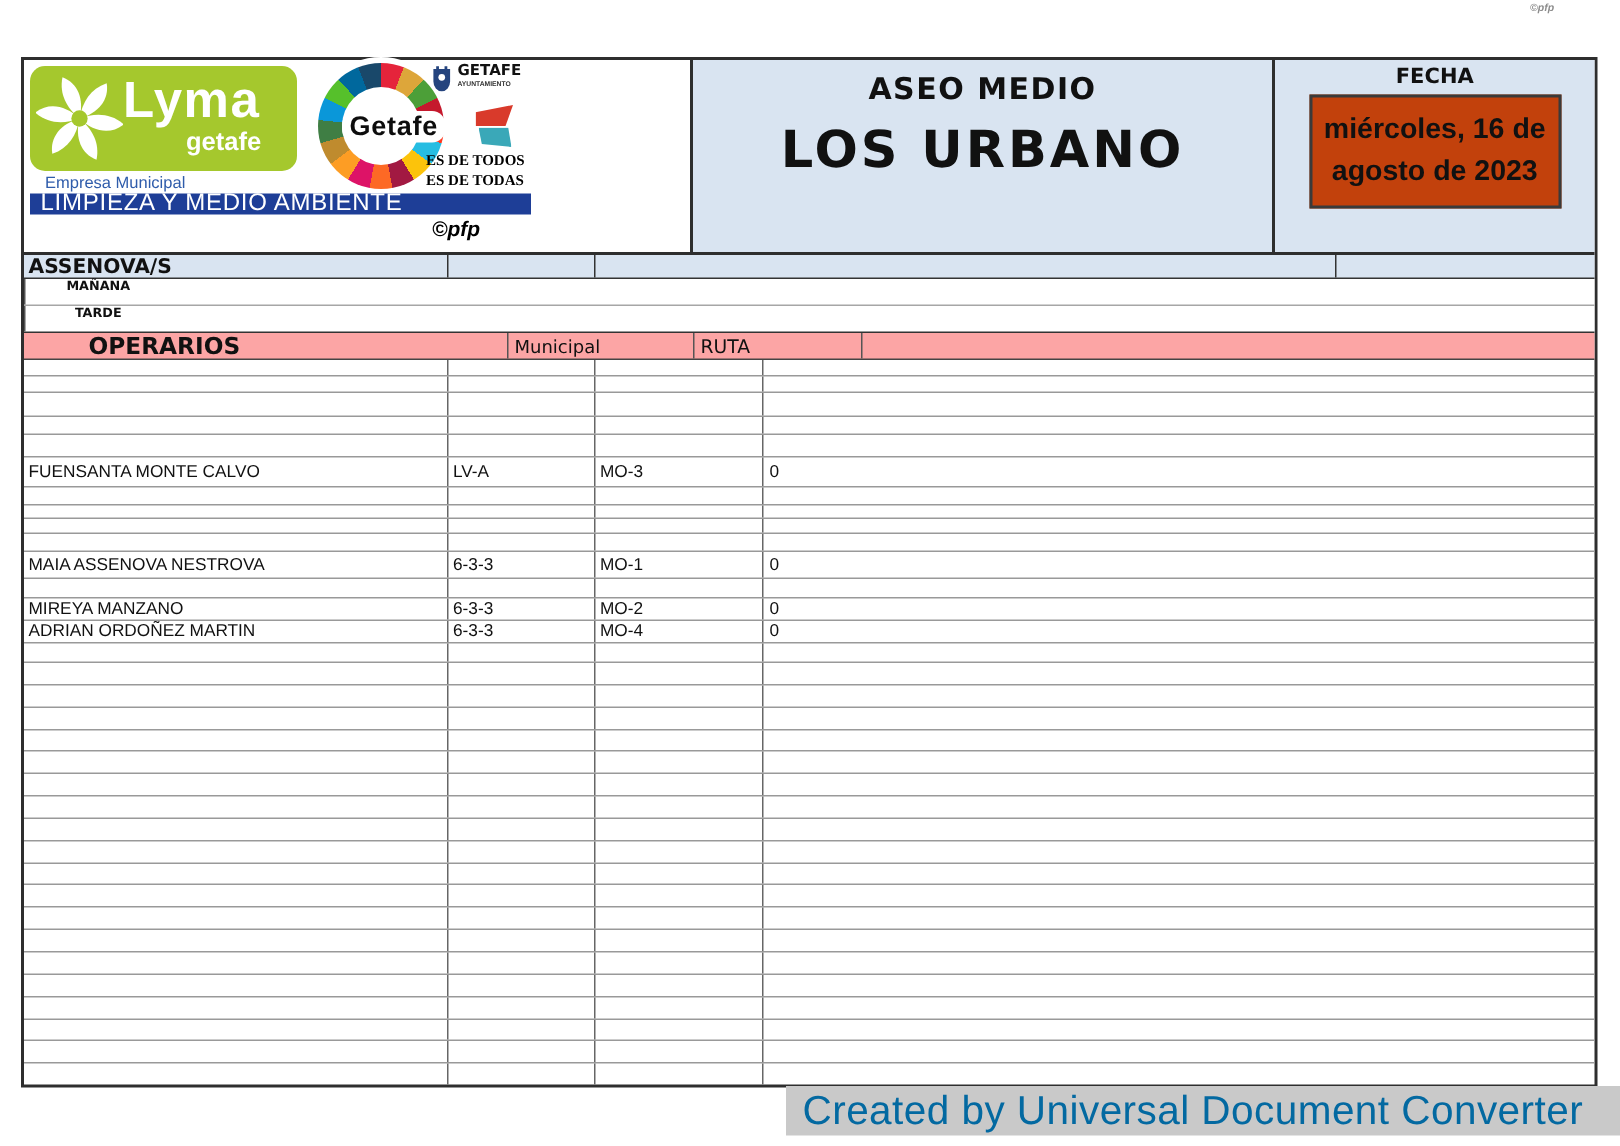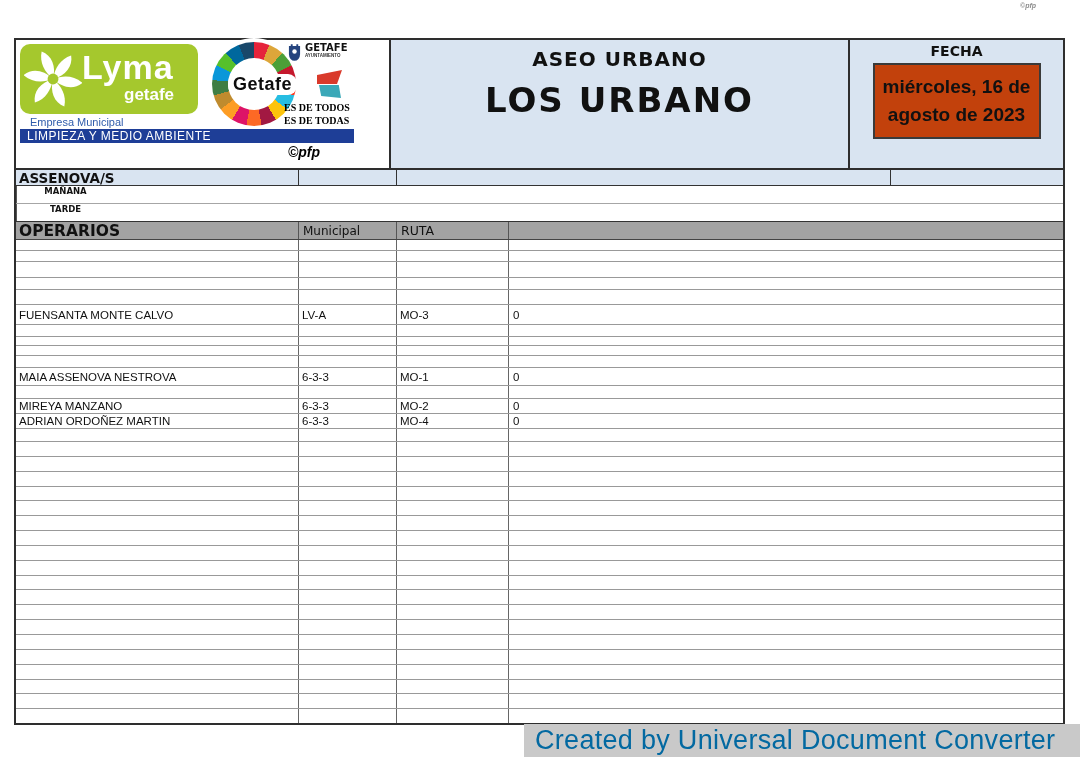--- a/index.html
+++ b/index.html
@@ -6,21 +6,21 @@
   .canvas{position:relative;width:1080px;height:764px;background:#ffffff;overflow:hidden;
           font-family:"Liberation Sans",sans-serif;color:#111;}
   .tiny-mark{position:absolute;left:1020px;top:2px;font-size:7px;color:#8d8d8d;font-style:italic;font-weight:bold;}
 
   
   .sheet{position:absolute;left:14px;top:38px;width:1051px;height:687px;border:2px solid #2e2e2e;
          box-sizing:border-box;display:flex;flex-direction:column;background:#fff;}
 
   
   .header-band{height:128px;display:flex;flex:0 0 auto;}
-  .logo-cell{width:373px;position:relative;background:#fff;flex:0 0 auto;}
+  .logo-cell{width:444px;position:relative;background:#fff;flex:0 0 auto;}
   .title-cell{flex:1 1 auto;background:#d9e4f1;border-left:2px solid #2e2e2e;text-align:center;padding-top:7px;box-sizing:border-box;}
   .fecha-cell{width:215px;flex:0 0 auto;background:#d9e4f1;border-left:2px solid #2e2e2e;text-align:center;box-sizing:border-box;}
 
   .service-title{font-family:"DejaVu Sans",sans-serif;font-weight:bold;font-size:20px;letter-spacing:1px;}
   .zone-title{font-family:"DejaVu Sans",sans-serif;font-weight:bold;font-size:34px;letter-spacing:2px;margin-top:9px;}
 
   .fecha-label{font-family:"DejaVu Sans",sans-serif;font-weight:bold;font-size:14px;margin-top:3px;}
   .date-box{margin:4px auto 0 auto;width:168px;height:76px;background:#c2410c;border:2px solid #3a3a3a;
             box-sizing:border-box;display:flex;align-items:center;justify-content:center;
             font-weight:bold;font-size:19px;line-height:1.45;padding:0 5px;}
@@ -48,21 +48,21 @@
   .arms{position:absolute;left:272px;top:3px;display:flex;align-items:flex-start;}
   .arms-shield{width:13px;height:19px;margin-right:4px;}
   .arms-text1{font-family:"DejaVu Sans",sans-serif;font-weight:bold;font-size:10px;line-height:1;}
   .arms-text2{font-size:4.5px;font-weight:bold;color:#333;line-height:1.4;}
 
   .slogan{position:absolute;left:268px;top:62px;font-family:Liberation Serif, serif;font-weight:bold;
           font-size:10px;line-height:1.25;color:#000;}
 
   .empresa-line{position:absolute;left:14px;top:76px;color:#2f5cab;font-size:11px;}
   .blue-bar{position:absolute;left:4px;top:89px;width:334px;height:14px;background:#1e3e97;color:#fff;
-            font-size:12px;line-height:14px;padding-left:7px;box-sizing:border-box;letter-spacing:0.5px;}
+            font-size:16px;line-height:14px;padding-left:7px;box-sizing:border-box;letter-spacing:0.5px;}
   .pfp-mark{position:absolute;left:272px;top:104px;font-weight:bold;font-style:italic;font-size:14px;color:#000;}
 
   
   .hrow{display:flex;box-sizing:border-box;flex:0 0 auto;height:18px;}
   .enc{background:#d9e4f1;border-top:2px solid #2e2e2e;border-bottom:1.5px solid #333;}
   .enc .ecell{box-sizing:border-box;display:flex;align-items:center;}
   .e0{width:282px;font-family:"DejaVu Sans",sans-serif;font-weight:bold;font-size:13.5px;padding-left:3px;}
   .e1{width:98px;border-left:1.5px solid #333;}
   .e2{width:494px;border-left:1.5px solid #333;}
   .e3{flex:1;border-left:1.5px solid #333;}
@@ -71,25 +71,25 @@
   .shift .scell{box-sizing:border-box;display:flex;align-items:center;justify-content:center;}
   .s0{width:282px;}
   .s1{width:98px;border-left:1px solid #555;font-family:"DejaVu Sans",sans-serif;font-weight:bold;font-size:8.5px;}
   .s2{width:112px;border-left:1px solid #555;}
   .s3{width:112px;border-left:1px solid #555;}
   .s4{width:270px;border-left:1px solid #555;}
   .s5{flex:1;border-left:1px solid #555;}
   .manana{border-bottom:1px solid #a6a6a6;}
   .tarde{border-bottom:1.5px solid #333;}
 
-  .oper{background:#a3a3a3;border-bottom:1.5px solid #444;}
+  .oper{background:#fca5a5;border-bottom:1.5px solid #444;padding-left:40px;}
   .oper .ocell{box-sizing:border-box;display:flex;align-items:center;}
   .o0{width:282px;font-family:"DejaVu Sans",sans-serif;font-weight:bold;font-size:15.5px;padding-left:3px;}
   .o1{width:98px;border-left:1px solid #555;font-family:"DejaVu Sans",sans-serif;font-size:12px;padding-left:4px;}
-  .o2{width:112px;border-left:1px solid #555;font-family:"DejaVu Sans",sans-serif;font-size:12.5px;padding-left:4px;}
+  .o2{width:112px;border-left:1px solid #555;font-family:"DejaVu Sans",sans-serif;font-size:12.5px;padding-left:4px;margin-left:26px;}
   .o3{flex:1;border-left:1px solid #555;}
 
   
   .operators-rows{flex:0 0 auto;display:flex;flex-direction:column;}
   .empty-rows-fill{flex:1 1 auto;display:flex;flex-direction:column;}
   .drow{display:flex;box-sizing:border-box;border-bottom:1px solid #999;flex:0 0 auto;}
   .frow{flex:1 1 auto;}
   .empty-rows-fill .drow:last-child{border-bottom:none;}
   .dcell{box-sizing:border-box;display:flex;align-items:center;font-size:11.5px;white-space:nowrap;
          overflow:hidden;padding-left:3px;}
@@ -152,21 +152,21 @@
           <div>ES DE TODOS</div>
           <div>ES DE TODAS</div>
         </div>
 
         <div class="empresa-line">Empresa Municipal</div>
         <div class="blue-bar">LIMPIEZA Y MEDIO AMBIENTE</div>
         <div class="pfp-mark">©pfp</div>
       </div>
 
       <div class="title-cell">
-        <div class="service-title">ASEO URBANO</div>
+        <div class="service-title">ASEO MEDIO</div>
         <div class="zone-title">LOS URBANO</div>
       </div>
 
       <div class="fecha-cell">
         <div class="fecha-label">FECHA</div>
         <div class="date-box">miércoles, 16 de agosto de 2023</div>
       </div>
     </div>
 
     <div class="hrow enc">

